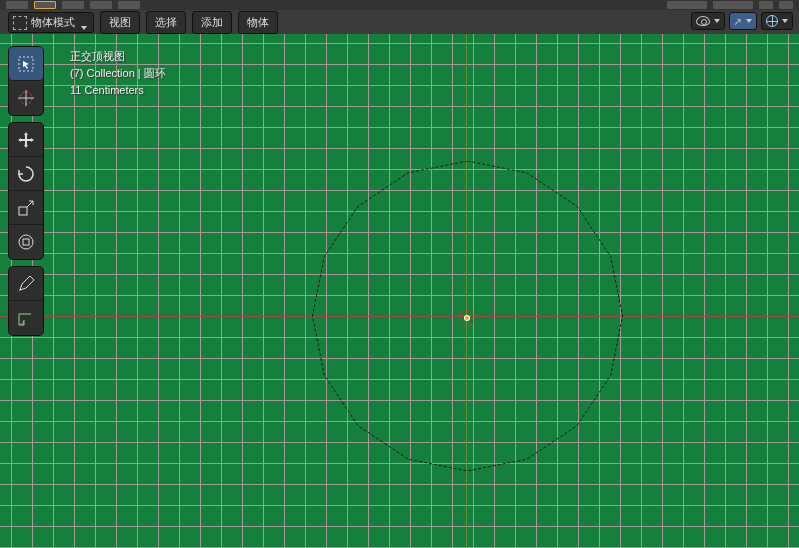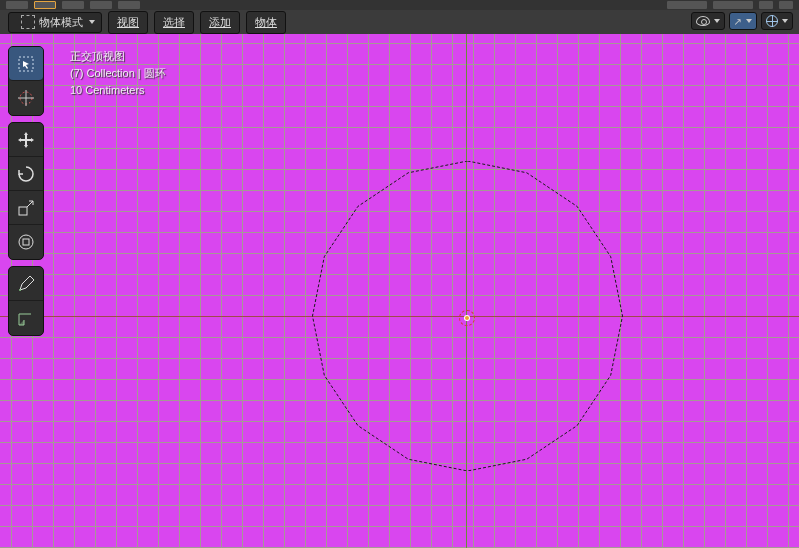--- a/index.html
+++ b/index.html
@@ -1,36 +1,36 @@
 <!DOCTYPE html>
 <html><head>
 <meta charset="utf-8">
 <style>
   * { box-sizing: border-box; margin: 0; padding: 0; }
   html, body { width: 799px; height: 548px; overflow: hidden; font-family: sans-serif; font-size: 11px; background: #b0a5a0; }
   .topbar1 { position: absolute; left:0; top:0; right:0; height:10px; background:#333; display:flex; align-items:center; padding:0 6px; gap:6px; overflow:hidden;}
   .topbar1 .chunk { height:8px; background:#555; border-radius:1px; }
   .topbar1 .highlight { border:1px solid #e6a540; }
   .topbar2 { position: absolute; left:0; top:10px; right:0; height:24px; background:#3b3b3b; display:flex; align-items:center; padding:0 8px; gap:6px; color:#ddd; }
-  .mode-btn { display:flex; align-items:center; background:#2b2b2b; border:1px solid #111; border-radius:3px; padding:2px 6px 2px 12px; gap:4px; }
+  .mode-btn { display:flex; align-items:flex-end; background:#2b2b2b; border:1px solid #111; border-radius:3px; padding:2px 6px 2px 4px; gap:4px; }
   .mode-ico { width:14px; height:14px; border:1px dashed #aaa; }
   .mode-chev { width:0;height:0;border-left:3px solid transparent;border-right:3px solid transparent;border-top:4px solid #ccc;margin-left:2px;}
-  .menu-btn { padding:3px 8px; background:#2e2e2e; border:1px solid #111; border-radius:3px; color:#ddd; cursor:pointer;text-decoration:underline; }
+  .menu-btn { padding:3px 8px; background:#2e2e2e; border:1px solid #111; border-radius:3px; color:#ddd; cursor:pointer; }
   .right-ctrls { position:absolute; right:6px; top:12px; display:flex; gap:4px; }
   .pill { display:flex; align-items:center; background:#2b2b2b; border:1px solid #111; border-radius:3px; padding:2px 4px; gap:4px; }
   .pill.blue { background:#3d5f8a; }
   .pill .chev { width:0;height:0;border-left:3px solid transparent;border-right:3px solid transparent;border-top:4px solid #ccc; }
   .pill .eye { width:14px;height:10px;border:1px solid #ccc;border-radius:50%/60% 60% 40% 40%;position:relative;}
   .pill .eye::after{content:"";position:absolute;left:4px;top:2px;width:4px;height:4px;border:1px solid #ccc;border-radius:50%;}
   .pill .arrows{font-size:10px;color:#ccc;}
   .pill .globe{width:12px;height:12px;border:1px solid #9fc4e8;border-radius:50%;position:relative;}
   .pill .globe::before{content:"";position:absolute;left:5px;top:-1px;width:1px;height:12px;background:#9fc4e8;}
   .pill .globe::after{content:"";position:absolute;left:-1px;top:5px;height:1px;width:12px;background:#9fc4e8;}
 
-  .viewport { position:absolute; left:0; right:0; top:34px; bottom:0; background:#d946ef; }
+  .viewport { position:absolute; left:0; right:0; top:34px; bottom:0; background:#15803d; }
   .grid { position:absolute; inset:0; background-image:
       linear-gradient(#a59994 1px, transparent 1px),
       linear-gradient(90deg,#a59994 1px, transparent 1px),
       linear-gradient(#9e918c 1px, transparent 1px),
       linear-gradient(90deg,#9e918c 1px, transparent 1px);
     background-size:21px 21px,21px 21px,105px 105px,105px 105px;
     background-position: 11px -12px, 11px -12px, 11px -12px, 11px -12px; }
   .axis-y { position:absolute; left:466px; top:0; bottom:0; width:1px; background:#6b8e3a; }
   .axis-x { position:absolute; top:282px; left:0; right:0; height:1px; background:#a04a4a; }
   .cursor3d { position:absolute; left:459px; top:276px; width:16px; height:16px; }
@@ -106,21 +106,21 @@
 
   <div class="cursor3d">
     <div class="ring"></div>
       <div class="dot"></div>
       <div class="cross"></div>
   </div>
 
   <div class="info">
     <div>正交顶视图</div>
     <div>(7) Collection | 圆环</div>
-    <div>10 Centimeters</div>
+    <div>11 Centimeters</div>
   </div>
 
   <div class="toolbar">
     <div class="tool-grp">
       <div class="tool active">
         <svg viewBox="0 0 20 20">
             <rect x="3" y="3" width="14" height="14" fill="none" stroke="#cde" stroke-dasharray="2 2"></rect>
             <path d="M7 7 L13 10 L10 11 L12 14 L11 15 L9 12 L7 13 Z" fill="#fff"></path>
           </svg>
       </div>

